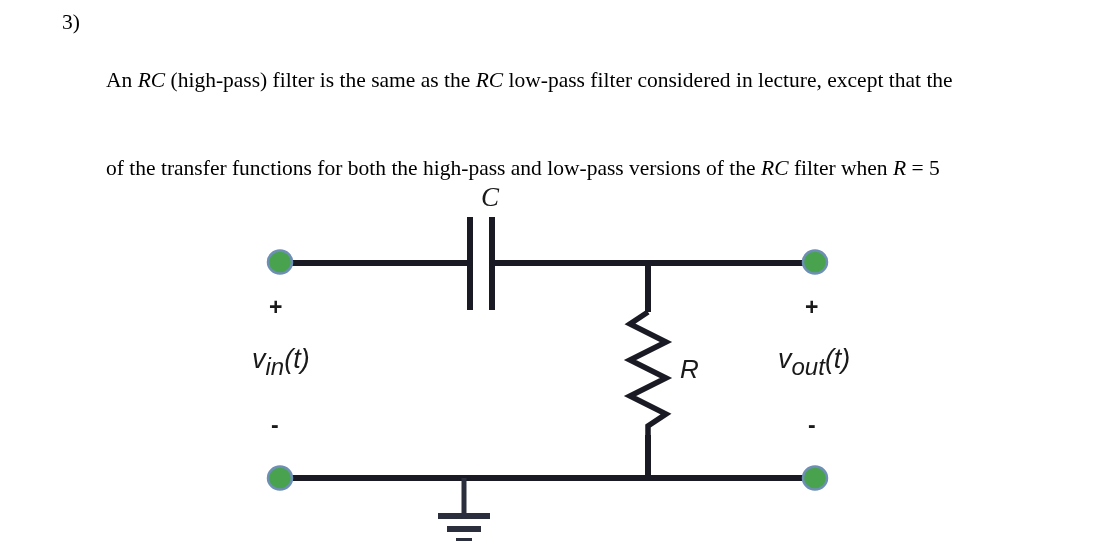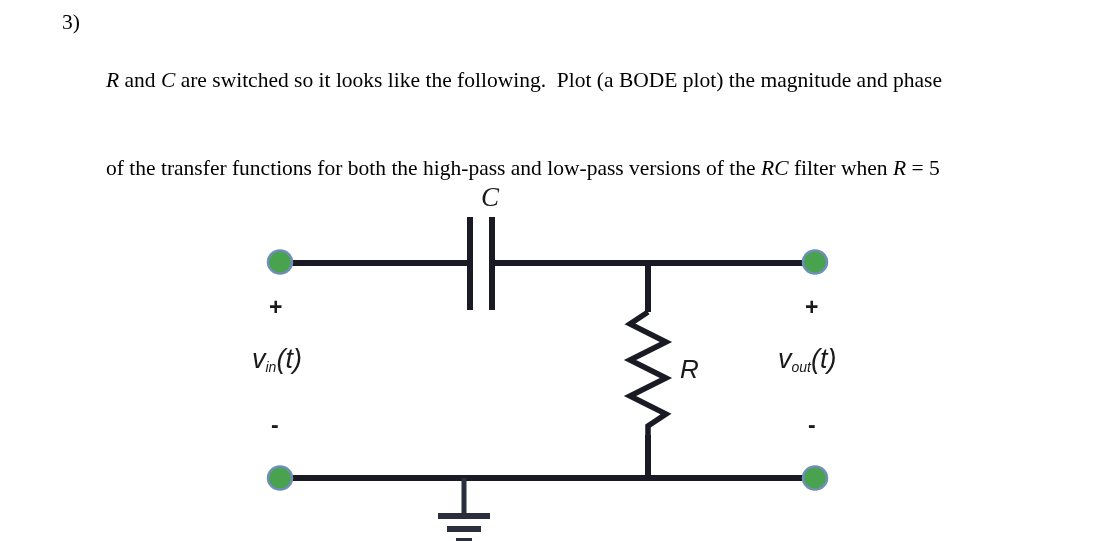--- a/index.html
+++ b/index.html
@@ -65,21 +65,21 @@
     font-size: 23px;
     font-weight: 700;
     font-family: "Liberation Sans", sans-serif;
   }
   .lbl-v {
     font-size: 27px;
     font-style: italic;
     font-family: "Liberation Sans", sans-serif;
   }
   .lbl-v sub {
-    font-size: 14px;
+    font-size: 24px;
     font-style: italic;
     vertical-align: -0.28em;
   }
   .lbl-comp {
     font-size: 27px;
     font-style: italic;
     font-family: "Liberation Serif", serif;
   }
   .lbl-comp-sans {
     font-size: 26px;
@@ -87,21 +87,21 @@
     font-family: "Liberation Sans", sans-serif;
   }
 </style>
 </head>
 <body>
 
 <div id="problem-block">
   <div class="prob-row">
     <div class="prob-number">3)</div>
     <div class="prob-text">
-      <span class="ln"><em class="v">R</em> and <em class="v">C</em> are switched so it looks like the following.  Plot (a BODE plot) the magnitude and phase</span>
+      <span class="ln">An <em class="v">RC</em> (high-pass) filter is the same as the <em class="v">RC</em> low-pass filter considered in lecture, except that the</span>
       <span class="ln">of the transfer functions for both the high-pass and low-pass versions of the <em class="v">RC</em> filter when <em class="v">R</em> = 5</span>
     </div>
   </div>
 </div>
 
 <div id="circuit">
   <svg width="1106" height="381" viewBox="0 0 1106 381" xmlns="http://www.w3.org/2000/svg">
     <g>
 
       <line x1="280" y1="103" x2="468" y2="103" stroke="#1a1a24" stroke-width="6" stroke-linecap="butt"></line>

